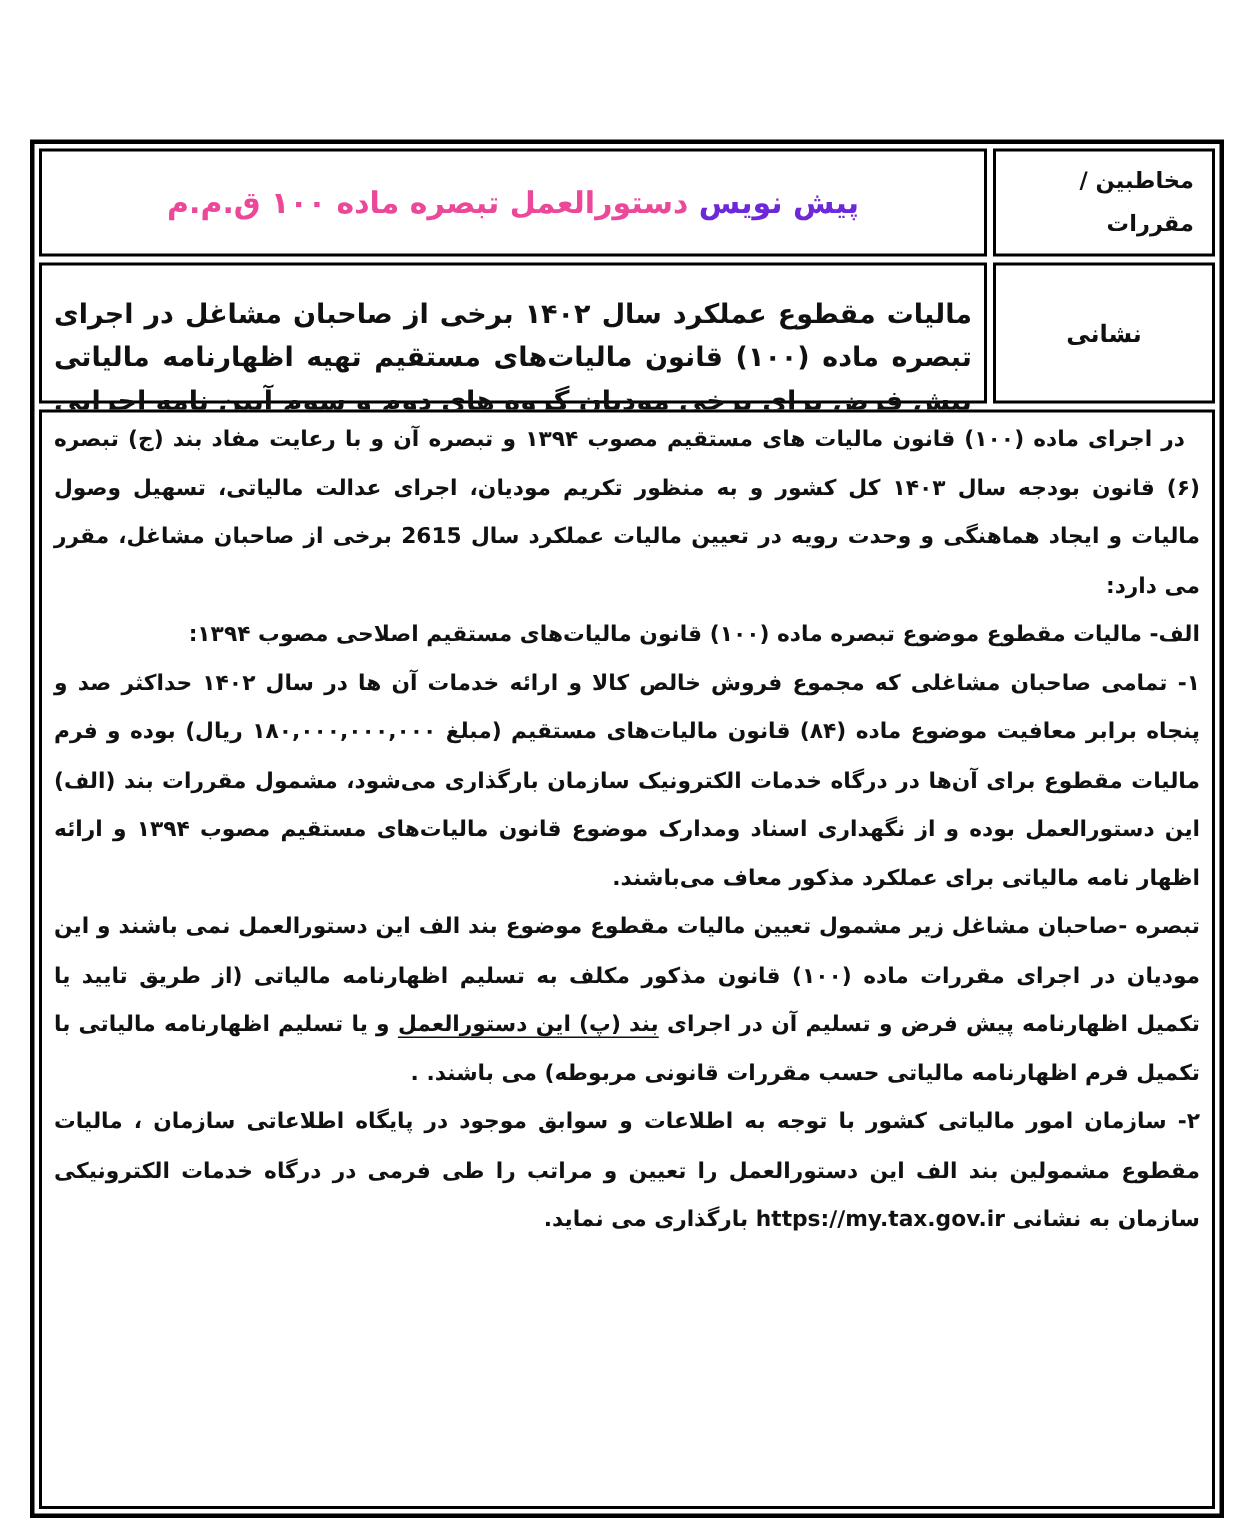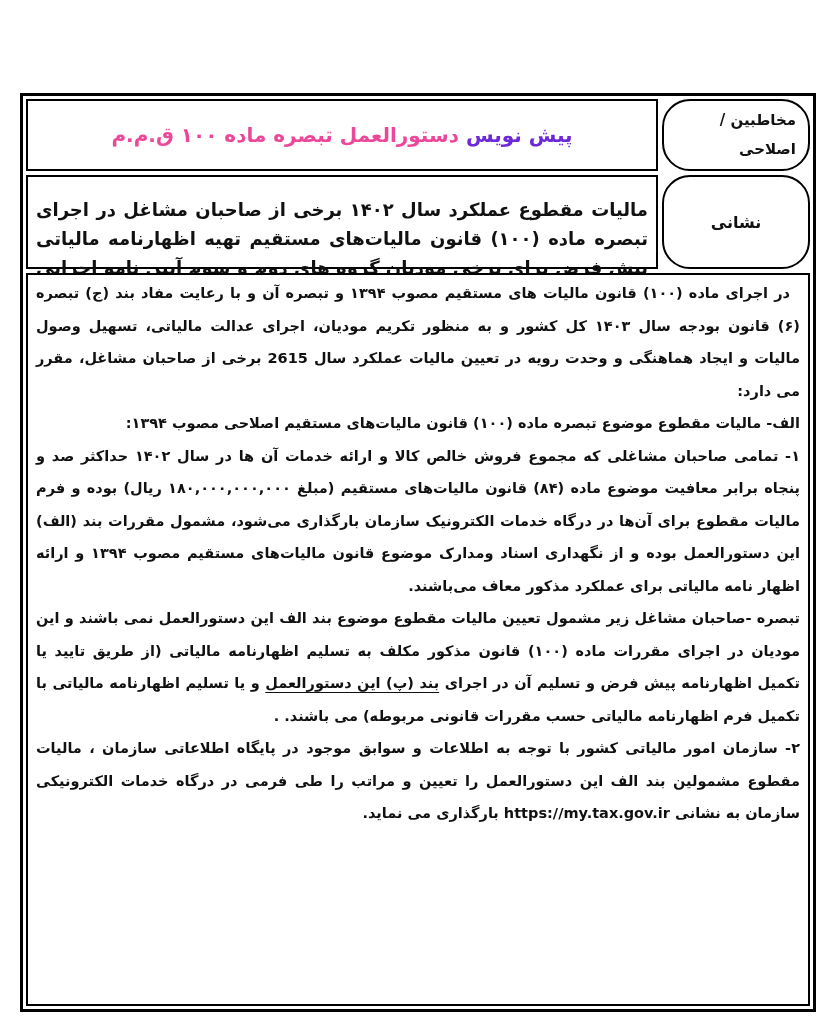--- a/index.html
+++ b/index.html
@@ -14,21 +14,21 @@
     border:3px solid #000;box-sizing:border-box;
     padding:3px;
     display:flex;flex-direction:column;gap:4px;
     direction:rtl;
     background:#fff;
   }
   .row{display:flex;flex-direction:row;gap:4px;direction:rtl;}
   .cell{
     border:2px solid #000;box-sizing:border-box;background:#fff;
   }
-  .label-col{width:148px;flex:0 0 148px;border-radius:28px;}
+  .label-col{width:148px;flex:0 0 148px;}
   .main-col{flex:1 1 auto;}
   
   .row-head{height:72px;flex:0 0 72px;}
   .audience-cell{
     font-size:15px;font-weight:bold;line-height:29px;
     padding:5px 12px 0 4px;text-align:right;
   }
   .title-cell{
     display:flex;align-items:center;justify-content:center;
     font-size:20px;font-weight:bold;text-align:center;
@@ -59,21 +59,21 @@
   .url{direction:ltr;unicode-bidi:embed;font-family:"DejaVu Sans",sans-serif;font-weight:bold;}
 </style>
 </head>
 <body>
 
 <div class="doc">
 
   <div class="row row-head">
     <div class="cell label-col audience-cell">
       <div>مخاطبین /</div>
-      <div>اصلاحی</div>
+      <div>مقررات</div>
     </div>
     <div class="cell main-col title-cell">
       <div>
         <span class="title-red">پیش نویس</span>
         <span class="title-black">دستورالعمل تبصره ماده ۱۰۰ ق.م.م</span>
       </div>
     </div>
   </div>
 
   <div class="row row-subject">

